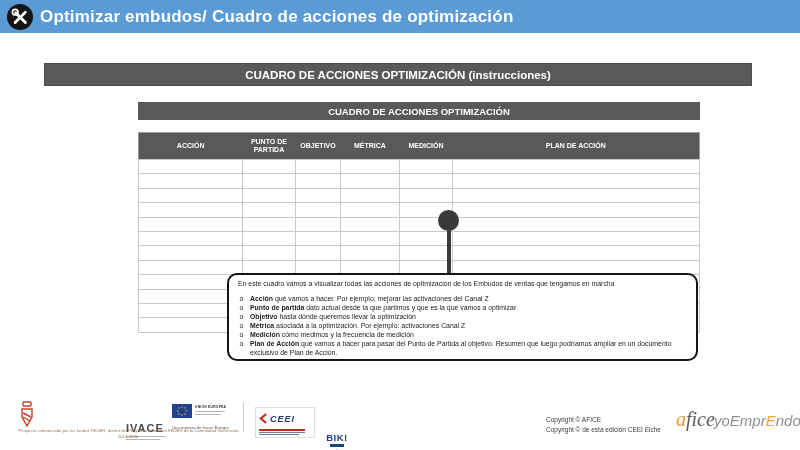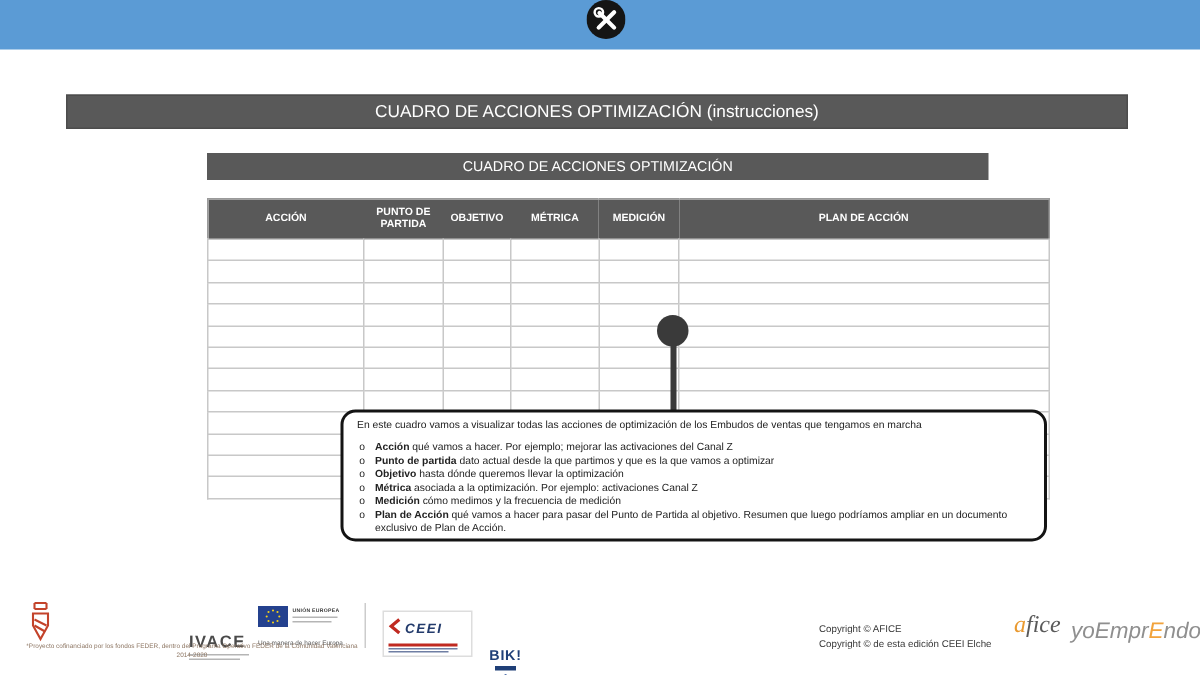--- a/index.html
+++ b/index.html
@@ -1,29 +1,29 @@
 <!DOCTYPE html>
 <html><head>
 <meta charset="utf-8">
 <style>
   * { margin:0; padding:0; box-sizing:border-box; }
   body { font-family:"Liberation Sans", sans-serif; background:#e9e9e9; }
   .page { position:relative; width:800px; height:450px; background:#ffffff; overflow:hidden; }
 
   
   .topbar { position:absolute; left:0; top:0; width:800px; height:33px; background:#5B9BD5;
-            display:flex; align-items:center; padding-left:7px; gap:7px;flex-direction:column; }
+            display:flex; align-items:center; padding-left:7px; gap:7px; }
   .tool-badge { width:26px; height:26px; flex:0 0 auto; }
   .topbar h1 { color:#ffffff; font-size:17px; font-weight:bold; letter-spacing:.2px; white-space:nowrap; }
 
   
-  .bar { position:absolute; background:#595959; color:#ffffff; font-weight:normal;
+  .bar { position:absolute; background:#595959; color:#ffffff; font-weight:bold;
          display:flex; align-items:center; justify-content:center; text-align:center; }
   .bar-instructions { left:44px; top:63px; width:708px; height:23px; font-size:11.5px; border:1px solid #4c4c4c; }
-  .bar-table-title  { left:138px; top:102px; width:521px; height:18px; font-size:9.5px; }
+  .bar-table-title  { left:138px; top:102px; width:562px; height:18px; font-size:9.5px; }
 
   
   .actions-table { position:absolute; left:138px; top:132px; width:562px;
                    border-collapse:collapse; table-layout:fixed; border:1px solid #9a9a9a; }
   .actions-table th { background:#595959; color:#ffffff; font-size:7px; font-weight:bold;
                       height:27px; line-height:1.15; padding:0 2px; text-align:center; }
   .actions-table td { height:14.4px; border:1px solid #c8c8c8; background:#ffffff; }
 
   
   .pin-head { position:absolute; left:438px; top:210px; width:21px; height:21px;
@@ -67,21 +67,21 @@
   .ceei .red-bar { height:1.5px; background:#C02A21; margin-top:1px; }
   .ceei .navy-bar { height:1.2px; background:#6f7ea3; margin-top:1.2px; }
 
   .bik { position:absolute; left:322px; top:6px; width:30px; text-align:center;margin-top:31px; }
   .bik-label { font-size:9.5px; font-weight:800; color:#1F3F77; letter-spacing:.5px; }
   .bik-banner { width:14px; height:3px; background:#1F3F77; margin:1px auto 2px auto; }
 
   .copyright { position:absolute; left:546px; top:20px; font-size:6.5px; color:#3a3a3a; line-height:1.6; }
 
   .afice { position:absolute; left:676px; top:13px; font-family:"Liberation Serif", serif;
-           font-style:italic; font-size:16px; }
+           font-style:italic; font-size:20px; }
   .afice .a-accent { color:#E9992F; }
   .afice .a-rest { color:#5a5a5a; }
 
   .yoemprendo { position:absolute; left:714px; top:17px; font-style:italic; font-size:15px; color:#8f8f8f; }
   .yoemprendo .accent { color:#F2A33C; }
 </style>
 </head>
 <body>
 
 <div class="page">

